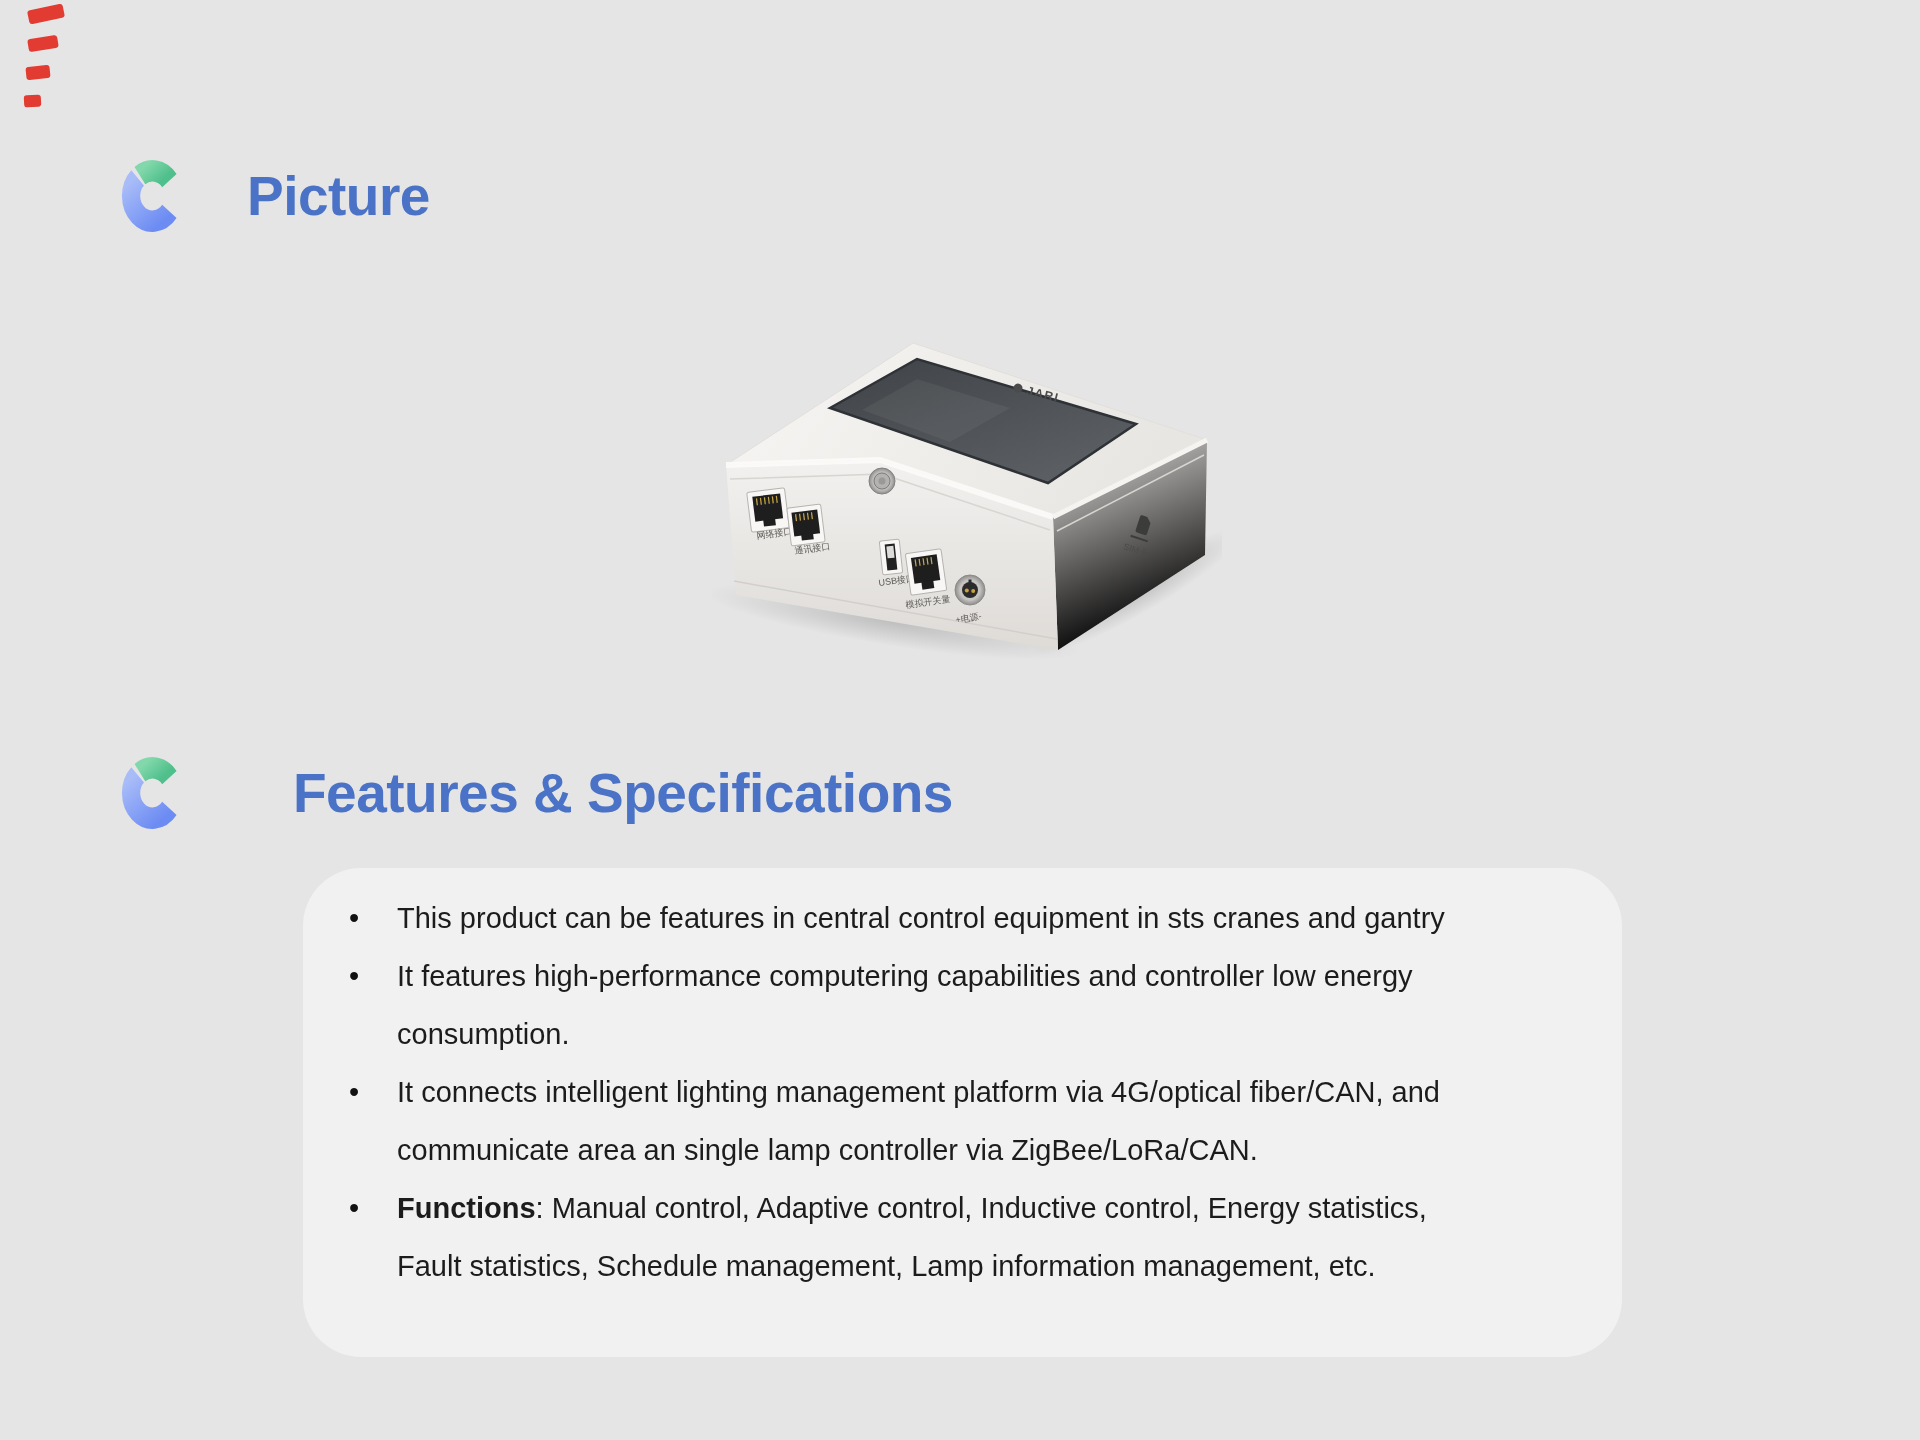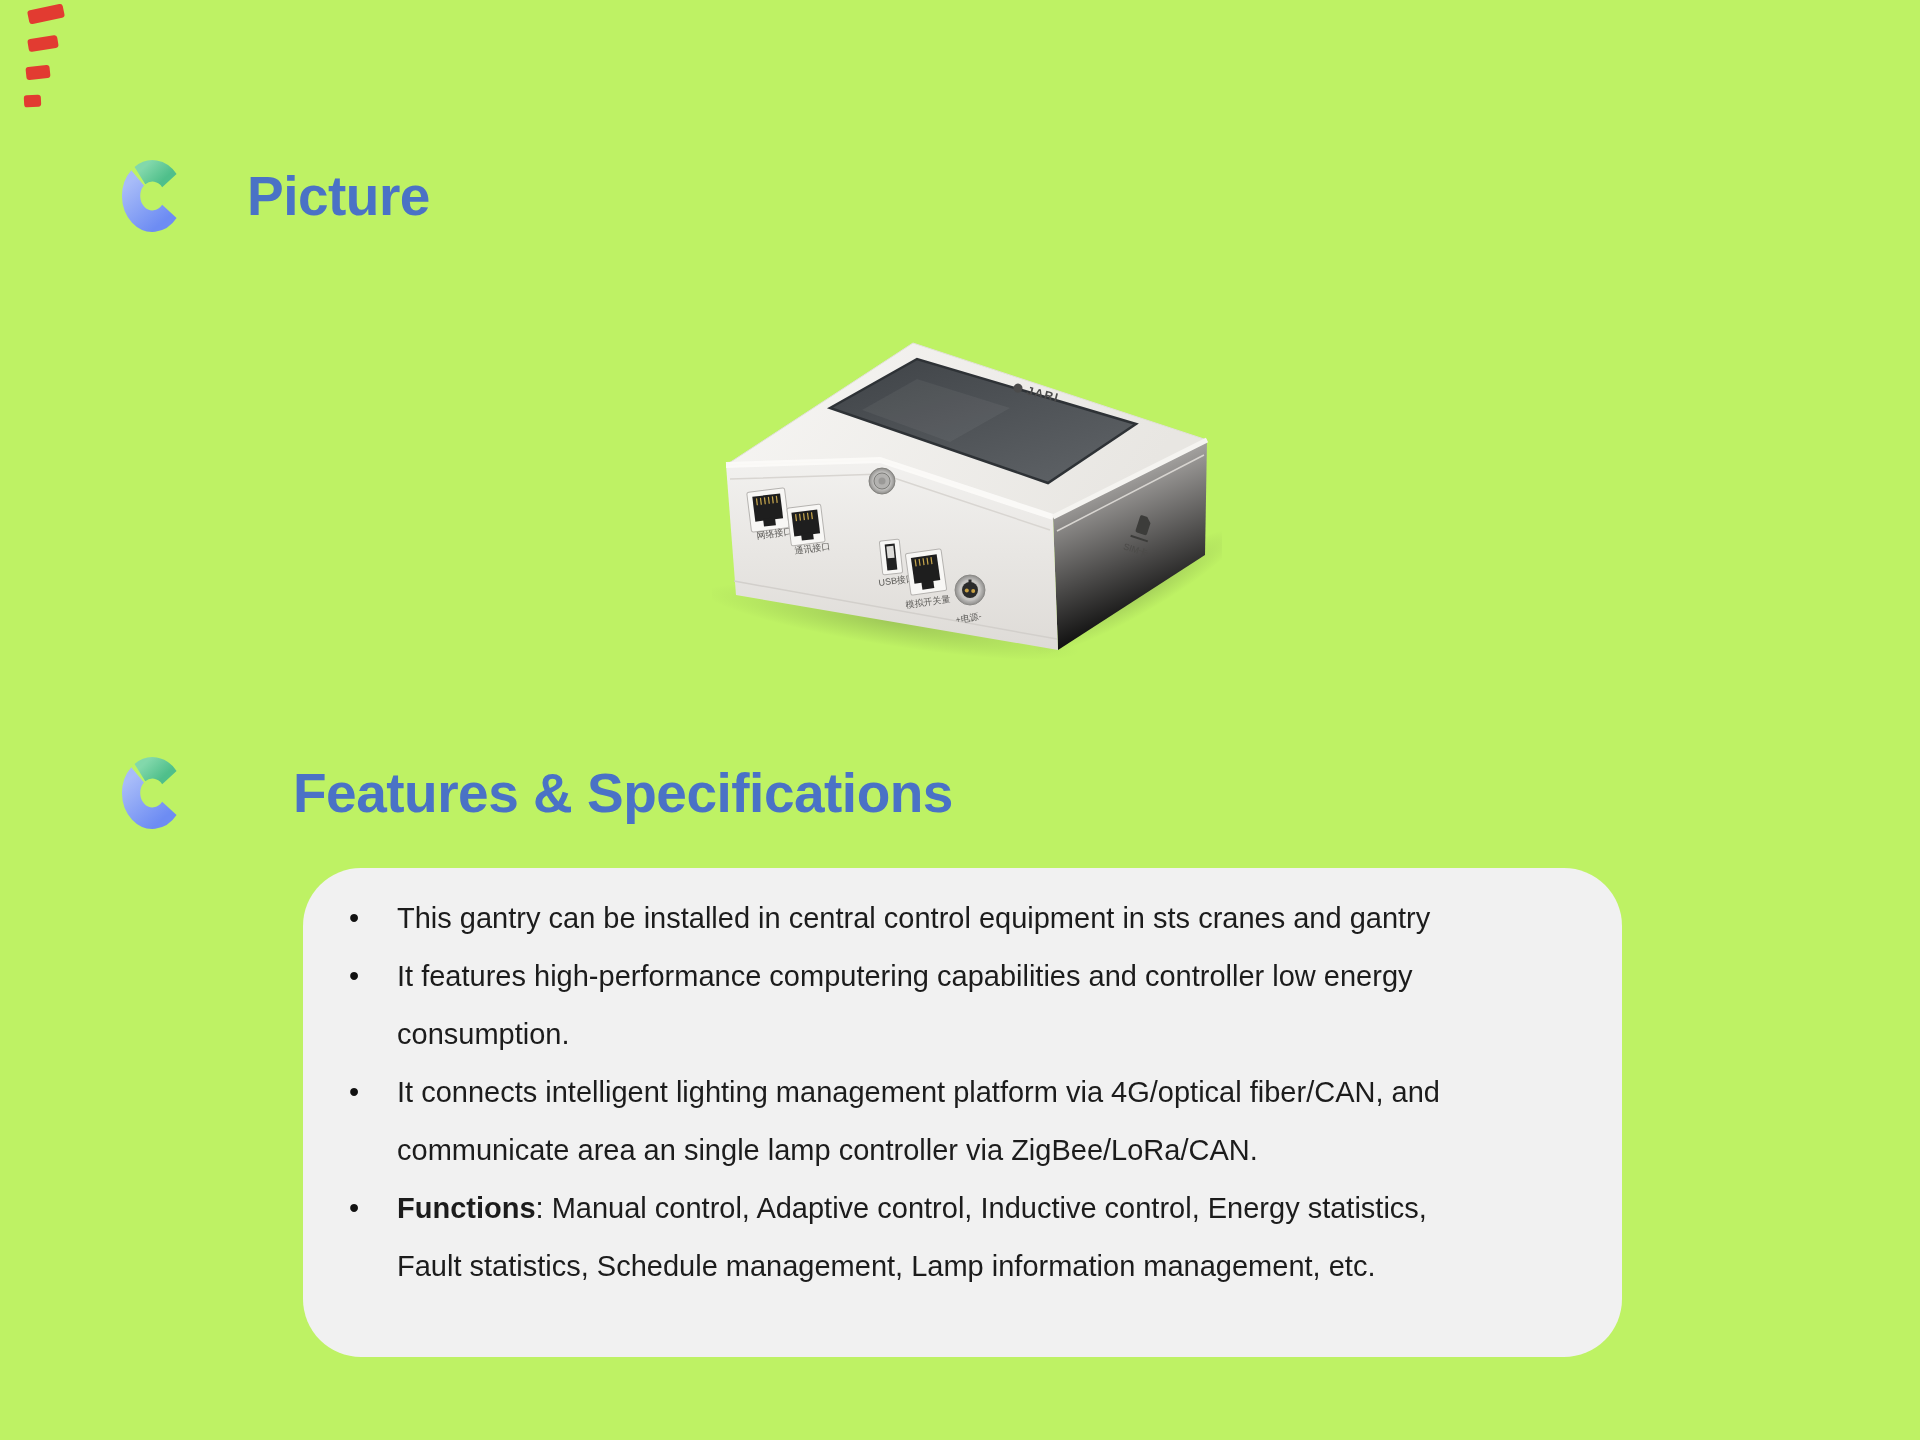--- a/index.html
+++ b/index.html
@@ -1,17 +1,17 @@
 <!DOCTYPE html>
 <html><head>
 <meta charset="utf-8">
 <style>
   html,body{margin:0;padding:0;background:#ffffff;}
   .page{
-    position:relative;width:1920px;height:1440px;background:#bef264;overflow:hidden;
+    position:relative;width:1920px;height:1440px;background:#e5e5e5;overflow:hidden;
     font-family:"Liberation Sans", sans-serif;
   }
   
   .corner-mark{position:absolute;background:#e23b31;border-radius:3px;}
   .cm1{left:28px;top:7px;width:36px;height:14px;transform:rotate(-12deg);}
   .cm2{left:28px;top:37px;width:30px;height:13px;transform:rotate(-9deg);}
   .cm3{left:26px;top:66px;width:24px;height:13px;transform:rotate(-6deg);}
   .cm4{left:24px;top:95px;width:17px;height:12px;transform:rotate(-3deg);}
 
   
@@ -206,21 +206,21 @@
       <path d="M 76.8 29.1 A 34 34 0 0 0 30.0 22.5" fill="none" stroke="url(#gLogoGreen)" stroke-width="29"></path>
       <path d="M 26.4 25.5 A 34 34 0 1 0 76.8 70.9" fill="none" stroke="url(#gLogoBlue)" stroke-width="29"></path>
     </svg>
     <div class="section-title">Features &amp; Specifications</div>
   </div>
 
   <div class="features-box">
     <ul class="features-list">
       <li>
         <span class="bullet">•</span>
-        <div class="bline"><b></b><span>This gantry can be installed in central control equipment in sts cranes and gantry</span></div>
+        <div class="bline"><b></b><span>This product can be features in central control equipment in sts cranes and gantry</span></div>
       </li>
       <li>
         <span class="bullet">•</span>
         <div class="bline"><b></b><span>It features high-performance computering capabilities and controller low energy</span></div>
         <div class="bline">consumption.</div>
       </li>
       <li>
         <span class="bullet">•</span>
         <div class="bline"><b></b><span>It connects intelligent lighting management platform via 4G/optical fiber/CAN, and</span></div>
         <div class="bline">communicate area an single lamp controller via ZigBee/LoRa/CAN.</div>

